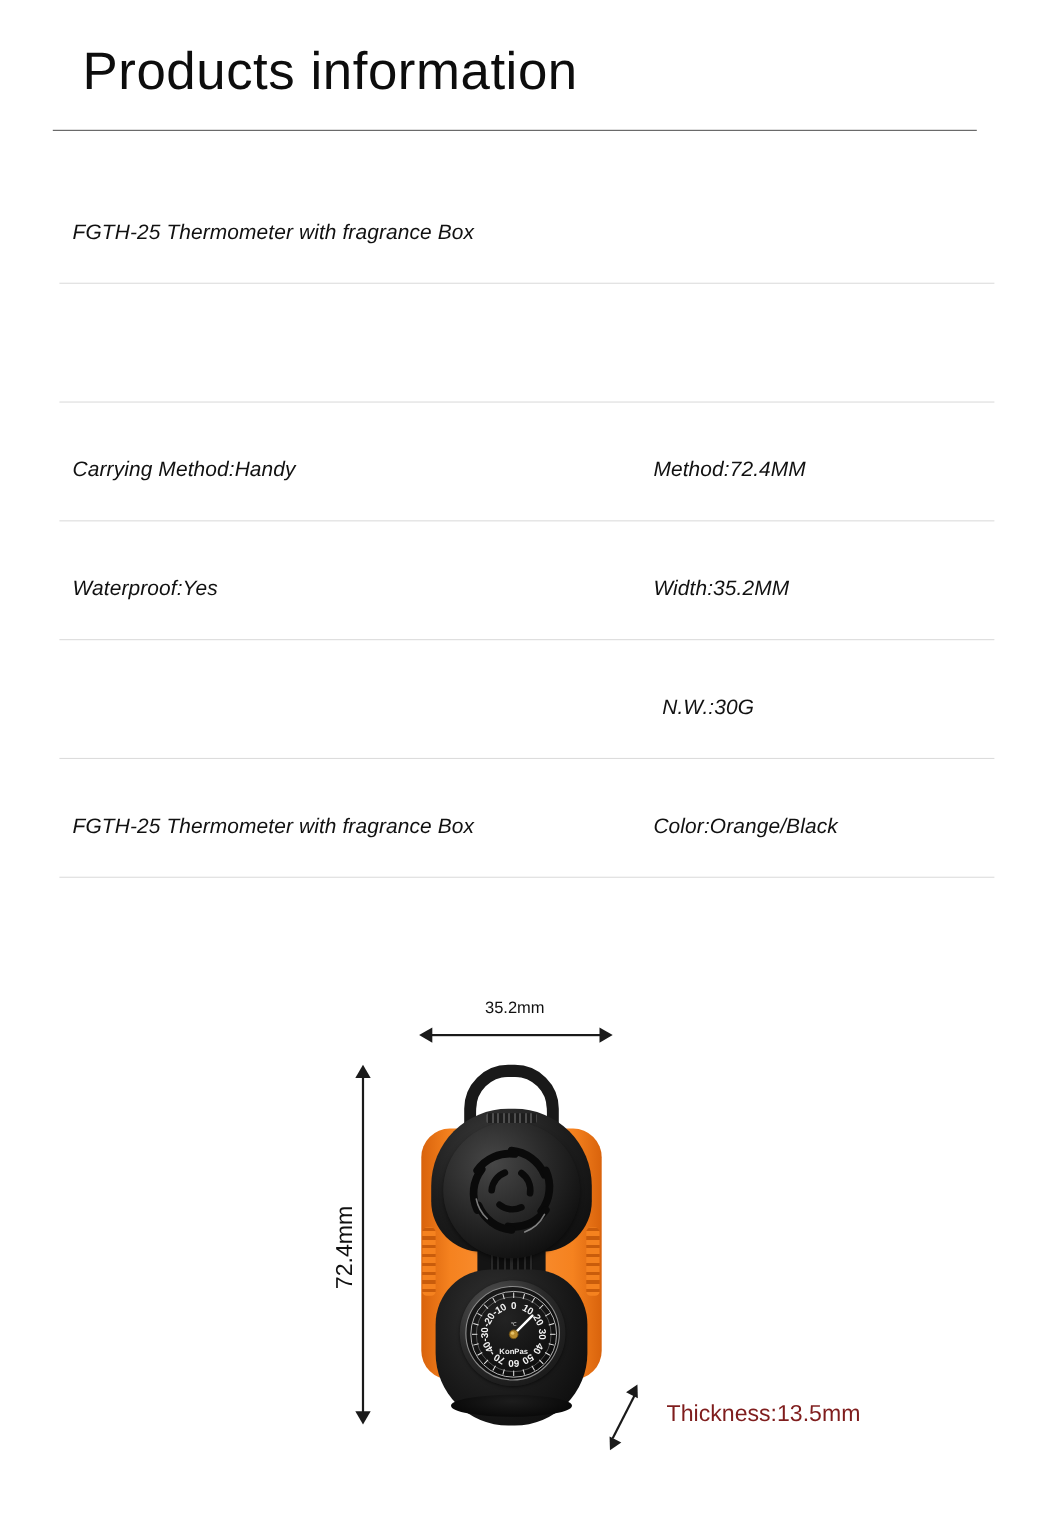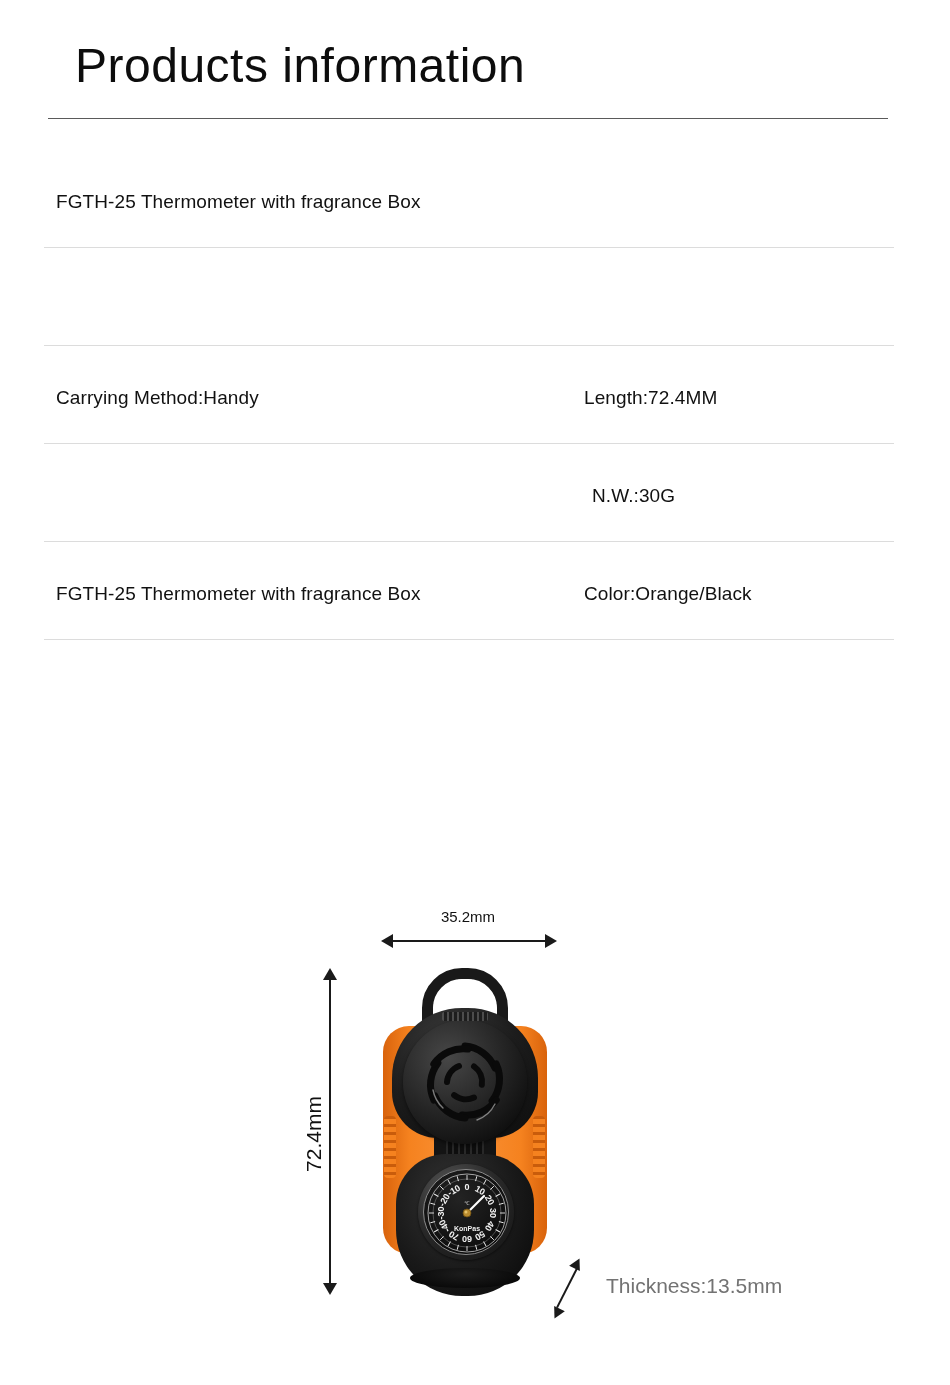--- a/index.html
+++ b/index.html
@@ -40,21 +40,22 @@
   
   .spec-table {
     position: absolute;
     left: 0;
     top: 150px;
     width: 950px;
   }
   .spec-row {
     position: relative;
     height: 92px;
-    margin: 6px;
+    margin: 16px;
+    font-style: italic;
   }
   .spec-row .rule {
     position: absolute;
     left: 38px;
     bottom: 0;
     width: 850px;
     height: 1px;
     background: #dcdcdc;
   }
   .cell-left {
@@ -187,21 +188,21 @@
     left: 551px;
     top: 1308px;
     border-top: 11px solid #1a1a1a;
     transform: rotate(27deg);
   }
   .dim-thick-label {
     position: absolute;
     left: 606px;
     top: 1274px;
     font-size: 21px;
-    color: #737373;
+    color: #7f1d1d;
     white-space: nowrap;
   }
 
   
   .product {
     position: absolute;
     left: 370px;
     top: 968px;
     width: 190px;
     height: 330px;
@@ -386,24 +387,29 @@
     <div class="rule"></div>
   </div>
 
   <div class="spec-row">
     <div class="cell-right"></div>
     <div class="rule"></div>
   </div>
 
   <div class="spec-row">
     <div class="cell-left">Carrying Method:Handy</div>
-    <div class="cell-right">Length:72.4MM</div>
+    <div class="cell-right">Method:72.4MM</div>
     <div class="rule"></div>
   </div>
 
+  <div class="spec-row">
+    <div class="cell-left">Waterproof:Yes</div>
+    <div class="cell-right">Width:35.2MM</div>
+    <div class="rule"></div>
+  </div>
 
 
   <div class="spec-row">
     <div class="cell-right indent">N.W.:30G</div>
     <div class="rule"></div>
   </div>
 
   <div class="spec-row">
     <div class="cell-left">FGTH-25 Thermometer with fragrance Box</div>
     <div class="cell-right">Color:Orange/Black</div>

